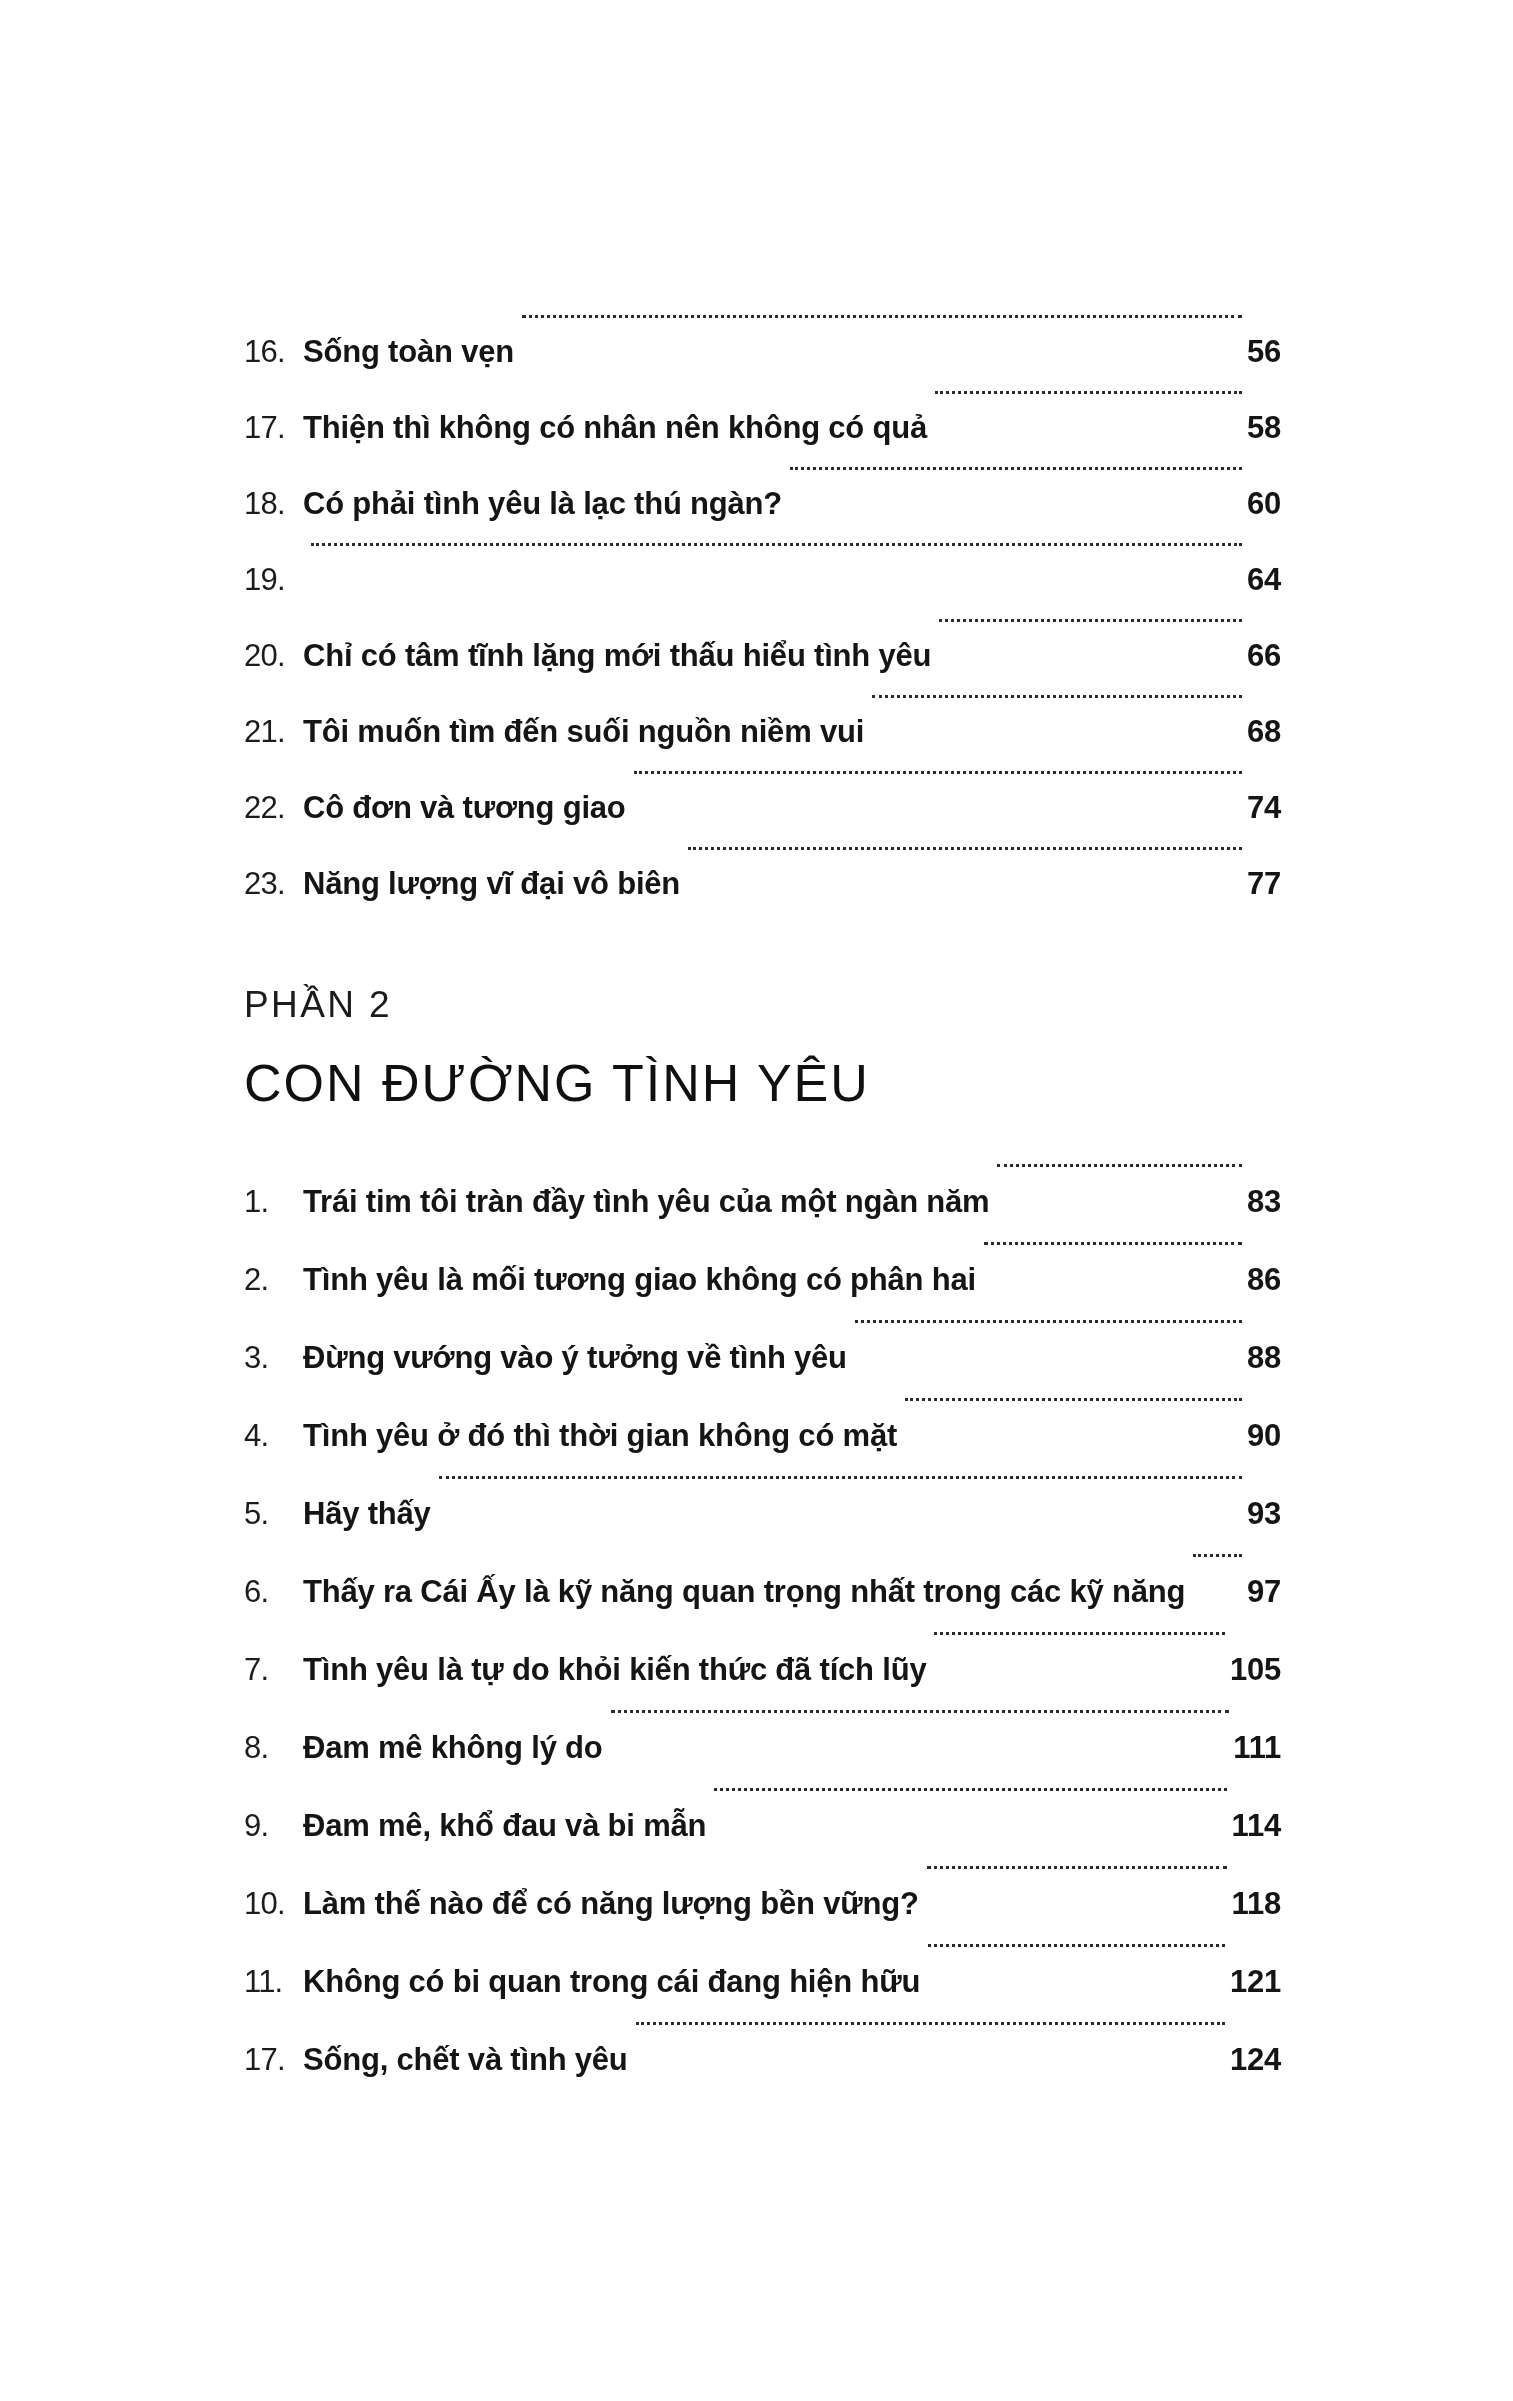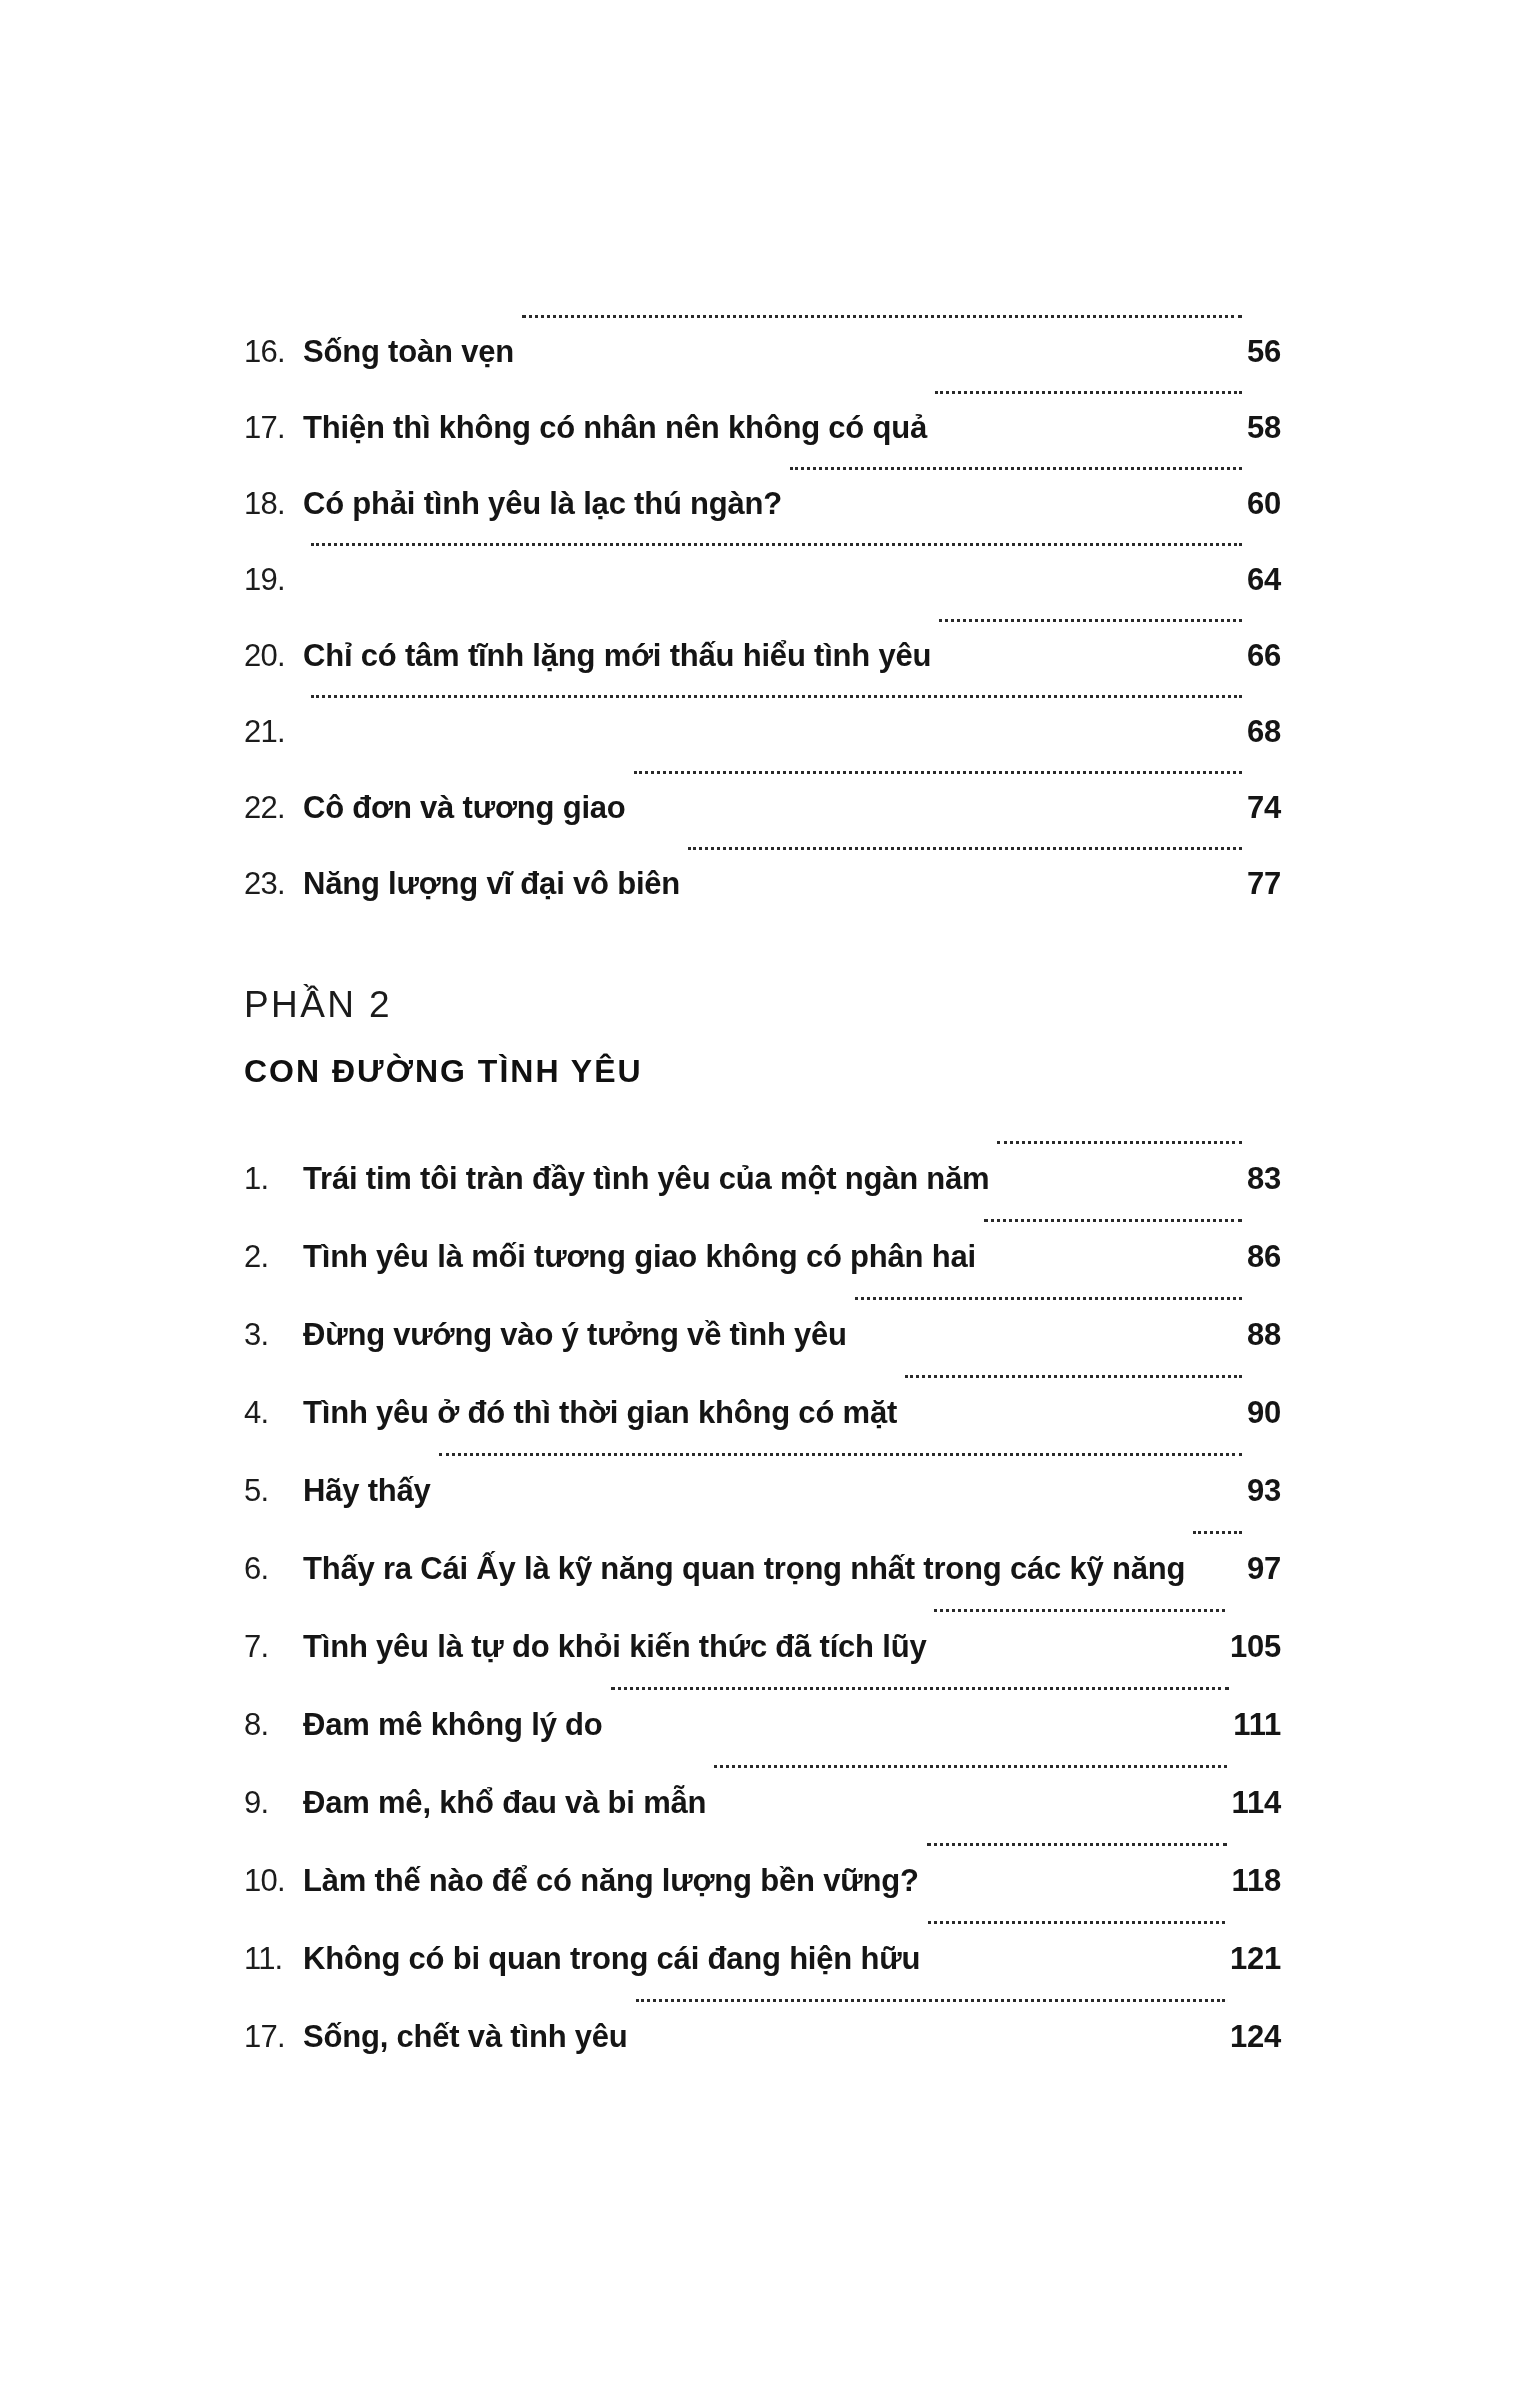--- a/index.html
+++ b/index.html
@@ -68,22 +68,22 @@
     margin-bottom: 50px;
   }
   .section-label {
     font-size: 37px;
     font-weight: 400;
     letter-spacing: 2.4px;
     color: #1b1b1b;
     margin: 0 0 27px 0;
   }
   .section-title {
-    font-size: 32px;
-    font-weight: bold;
+    font-size: 52px;
+    font-weight: normal;
     letter-spacing: 2px;
     color: #101010;
     margin: 0;
   }
 </style>
 </head>
 <body>
 
 <div class="page">
 
@@ -112,20 +112,21 @@
         <span class="pagenum">64</span>
       </div>
       <div class="toc-row">
         <span class="num">20.</span>
         <span class="title">Chỉ có tâm tĩnh lặng mới thấu hiểu tình yêu</span>
         <span class="leader"></span>
         <span class="pagenum">66</span>
       </div>
       <div class="toc-row">
         <span class="num">21.</span>
+        <span class="title">Tôi muốn tìm đến suối nguồn niềm vui</span>
         <span class="leader"></span>
         <span class="pagenum">68</span>
       </div>
       <div class="toc-row">
         <span class="num">22.</span>
         <span class="title">Cô đơn và tương giao</span>
         <span class="leader"></span>
         <span class="pagenum">74</span>
       </div>
       <div class="toc-row">

